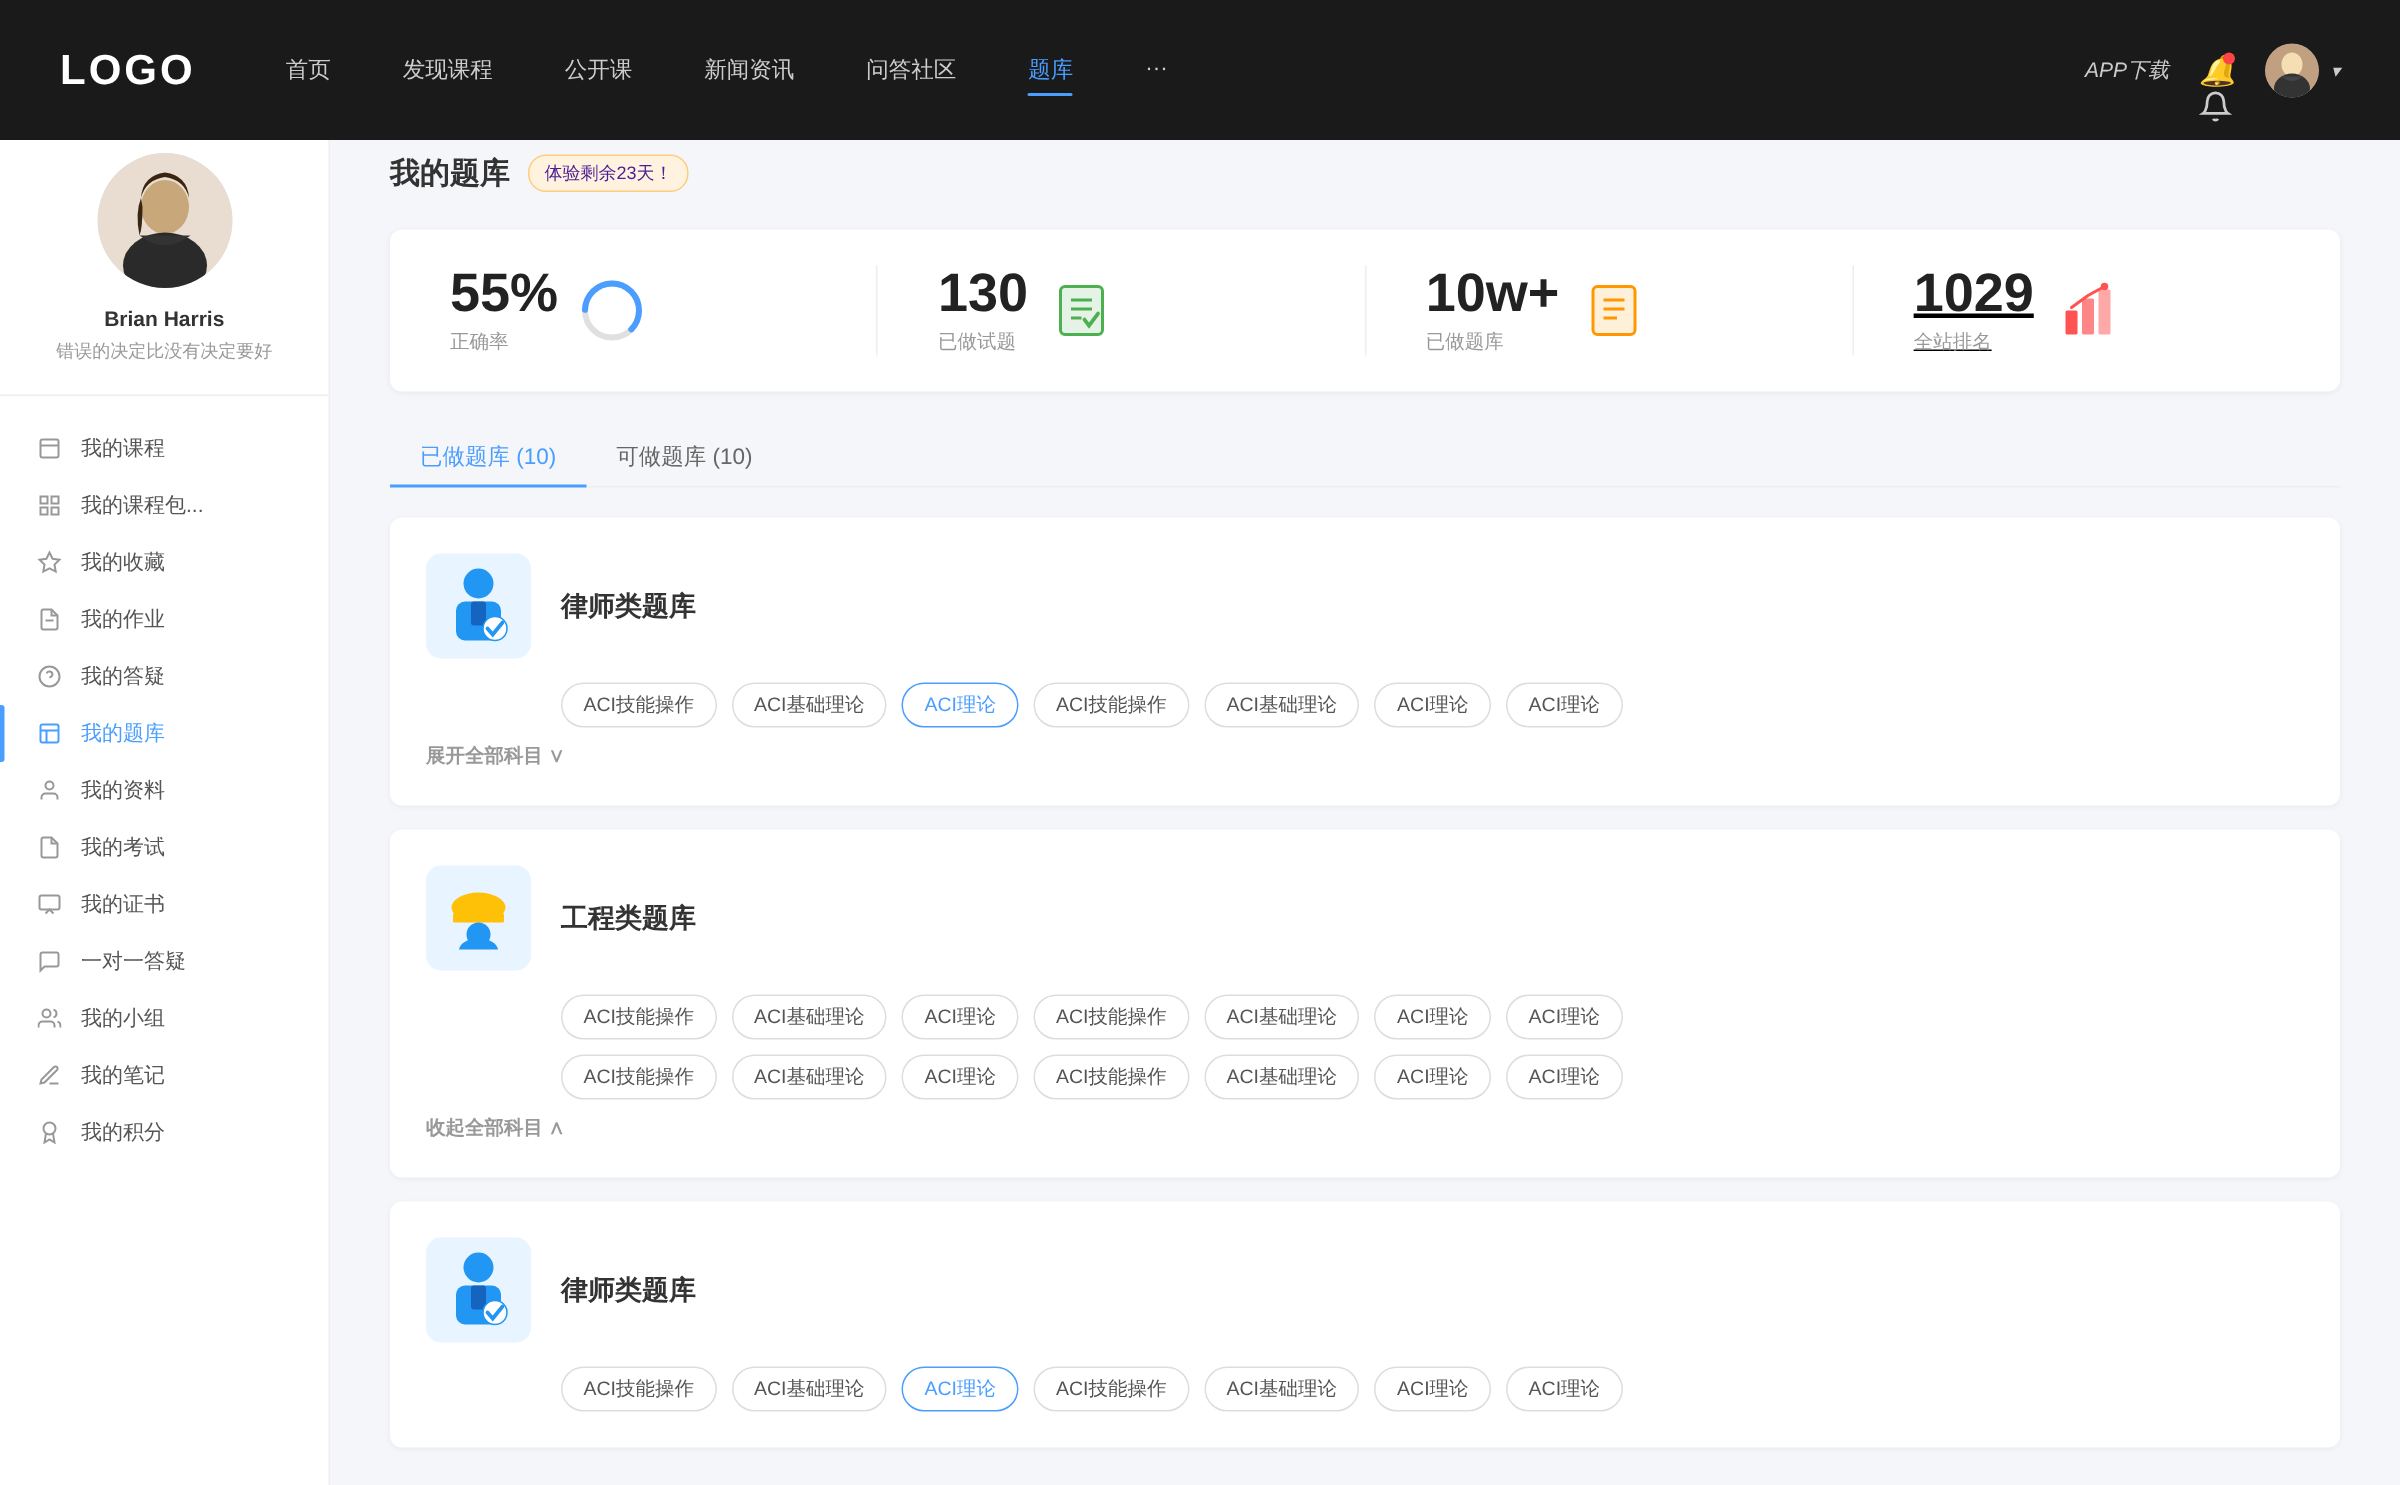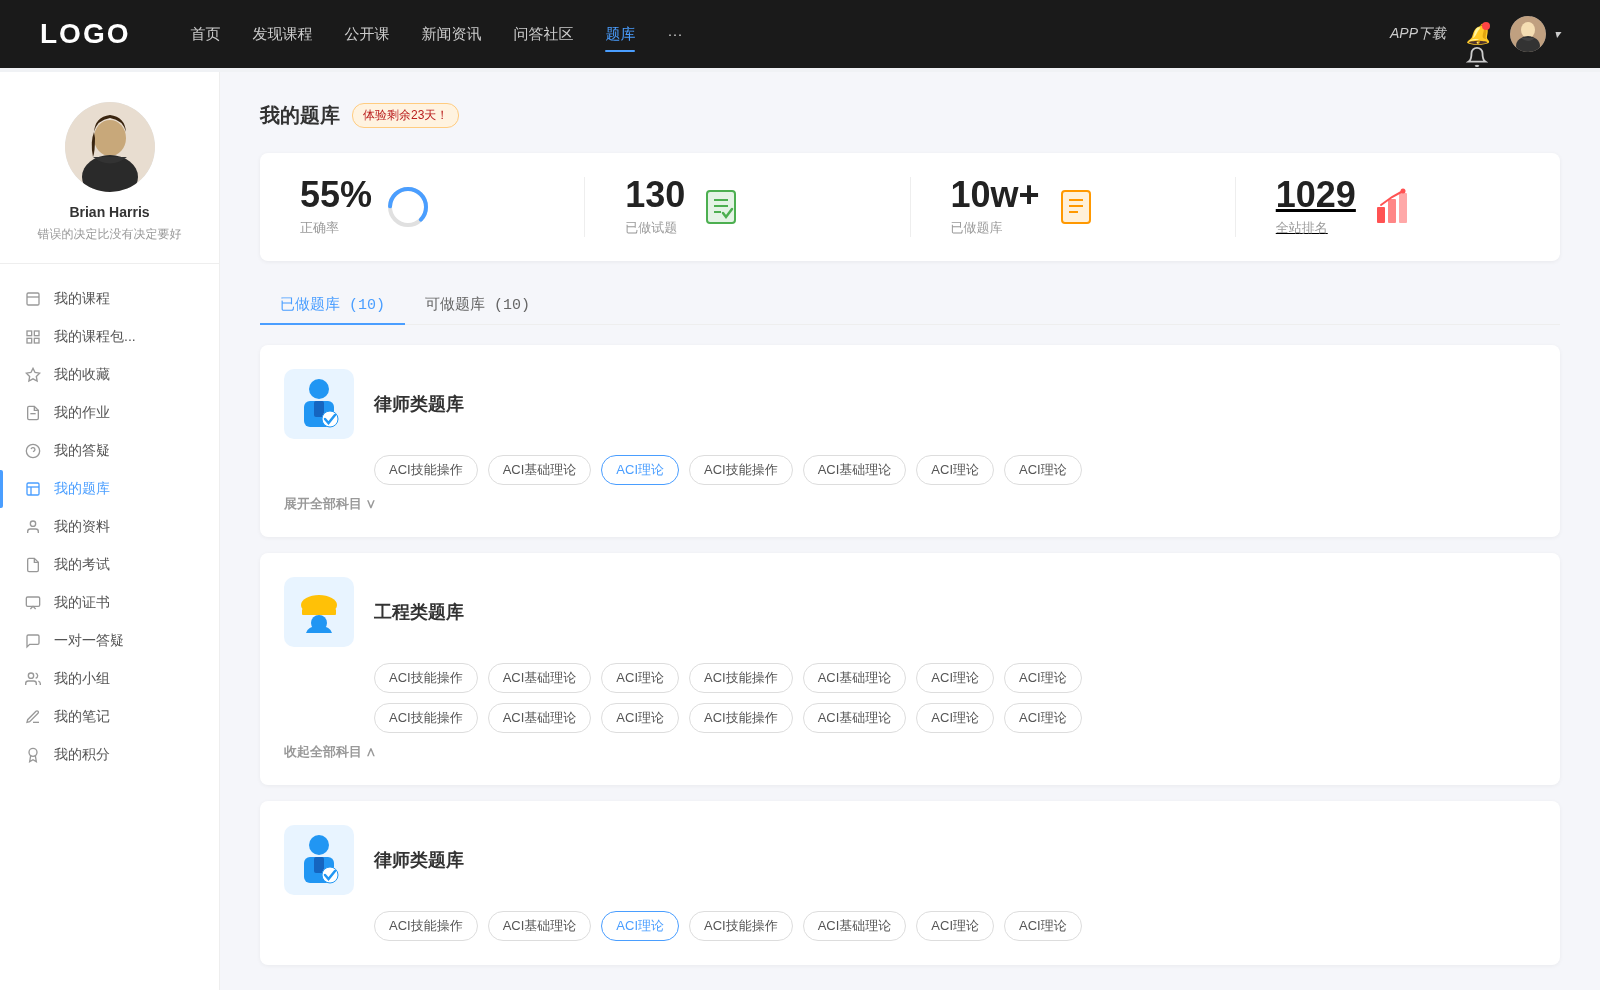--- a/index.html
+++ b/index.html
@@ -1,39 +1,39 @@
 <!DOCTYPE html>
 <html><head>
   <meta charset="utf-8">
   <style>
     * { box-sizing: border-box; margin: 0; padding: 0; }
     body { font-family: -apple-system, BlinkMacSystemFont, "PingFang SC", "Microsoft YaHei", sans-serif; background: #f0f2f5; min-height: 990px; }
 
     
     .navbar {
       background: #1a1a1a;
-      height: 68px;
+      height: 93px;
       display: flex;
       align-items: center;
       padding: 0 40px;
       gap: 40px;
       position: fixed;
       top: 0; left: 0; right: 0;
       z-index: 100;
     }
     .navbar-logo {
       color: white;
       font-size: 28px;
       font-weight: bold;
       letter-spacing: 2px;
       margin-right: 20px;
     }
     .navbar-nav {
       display: flex;
-      gap: 32px;
+      gap: 48px;
       flex: 1;
     }
     .nav-item {
       color: #ccc;
       font-size: 15px;
       cursor: pointer;
       padding: 4px 0;
       position: relative;
     }
     .nav-item.active {
@@ -185,21 +185,21 @@
       gap: 12px;
       margin-bottom: 24px;
     }
     .page-title {
       font-size: 20px;
       font-weight: 600;
       color: #333;
     }
     .trial-badge {
       background: #fff3e0;
-      color: #b91c1c;
+      color: #4c1d95;
       font-size: 12px;
       padding: 3px 10px;
       border-radius: 12px;
       border: 1px solid #ffcc80;
     }
 
     
     .stats-row {
       display: flex;
       background: white;
@@ -233,21 +233,20 @@
       width: 44px; height: 44px;
       display: flex; align-items: center; justify-content: center;
     }
 
     
     .tabs-row {
       display: flex;
       gap: 0;
       margin-bottom: 20px;
       border-bottom: 1px solid #eee;
-      font-family: Liberation Mono, monospace;
     }
     .tab-item {
       padding: 10px 20px;
       font-size: 15px;
       cursor: pointer;
       color: #666;
       position: relative;
     }
     .tab-item.active {
       color: #4a9eff;

